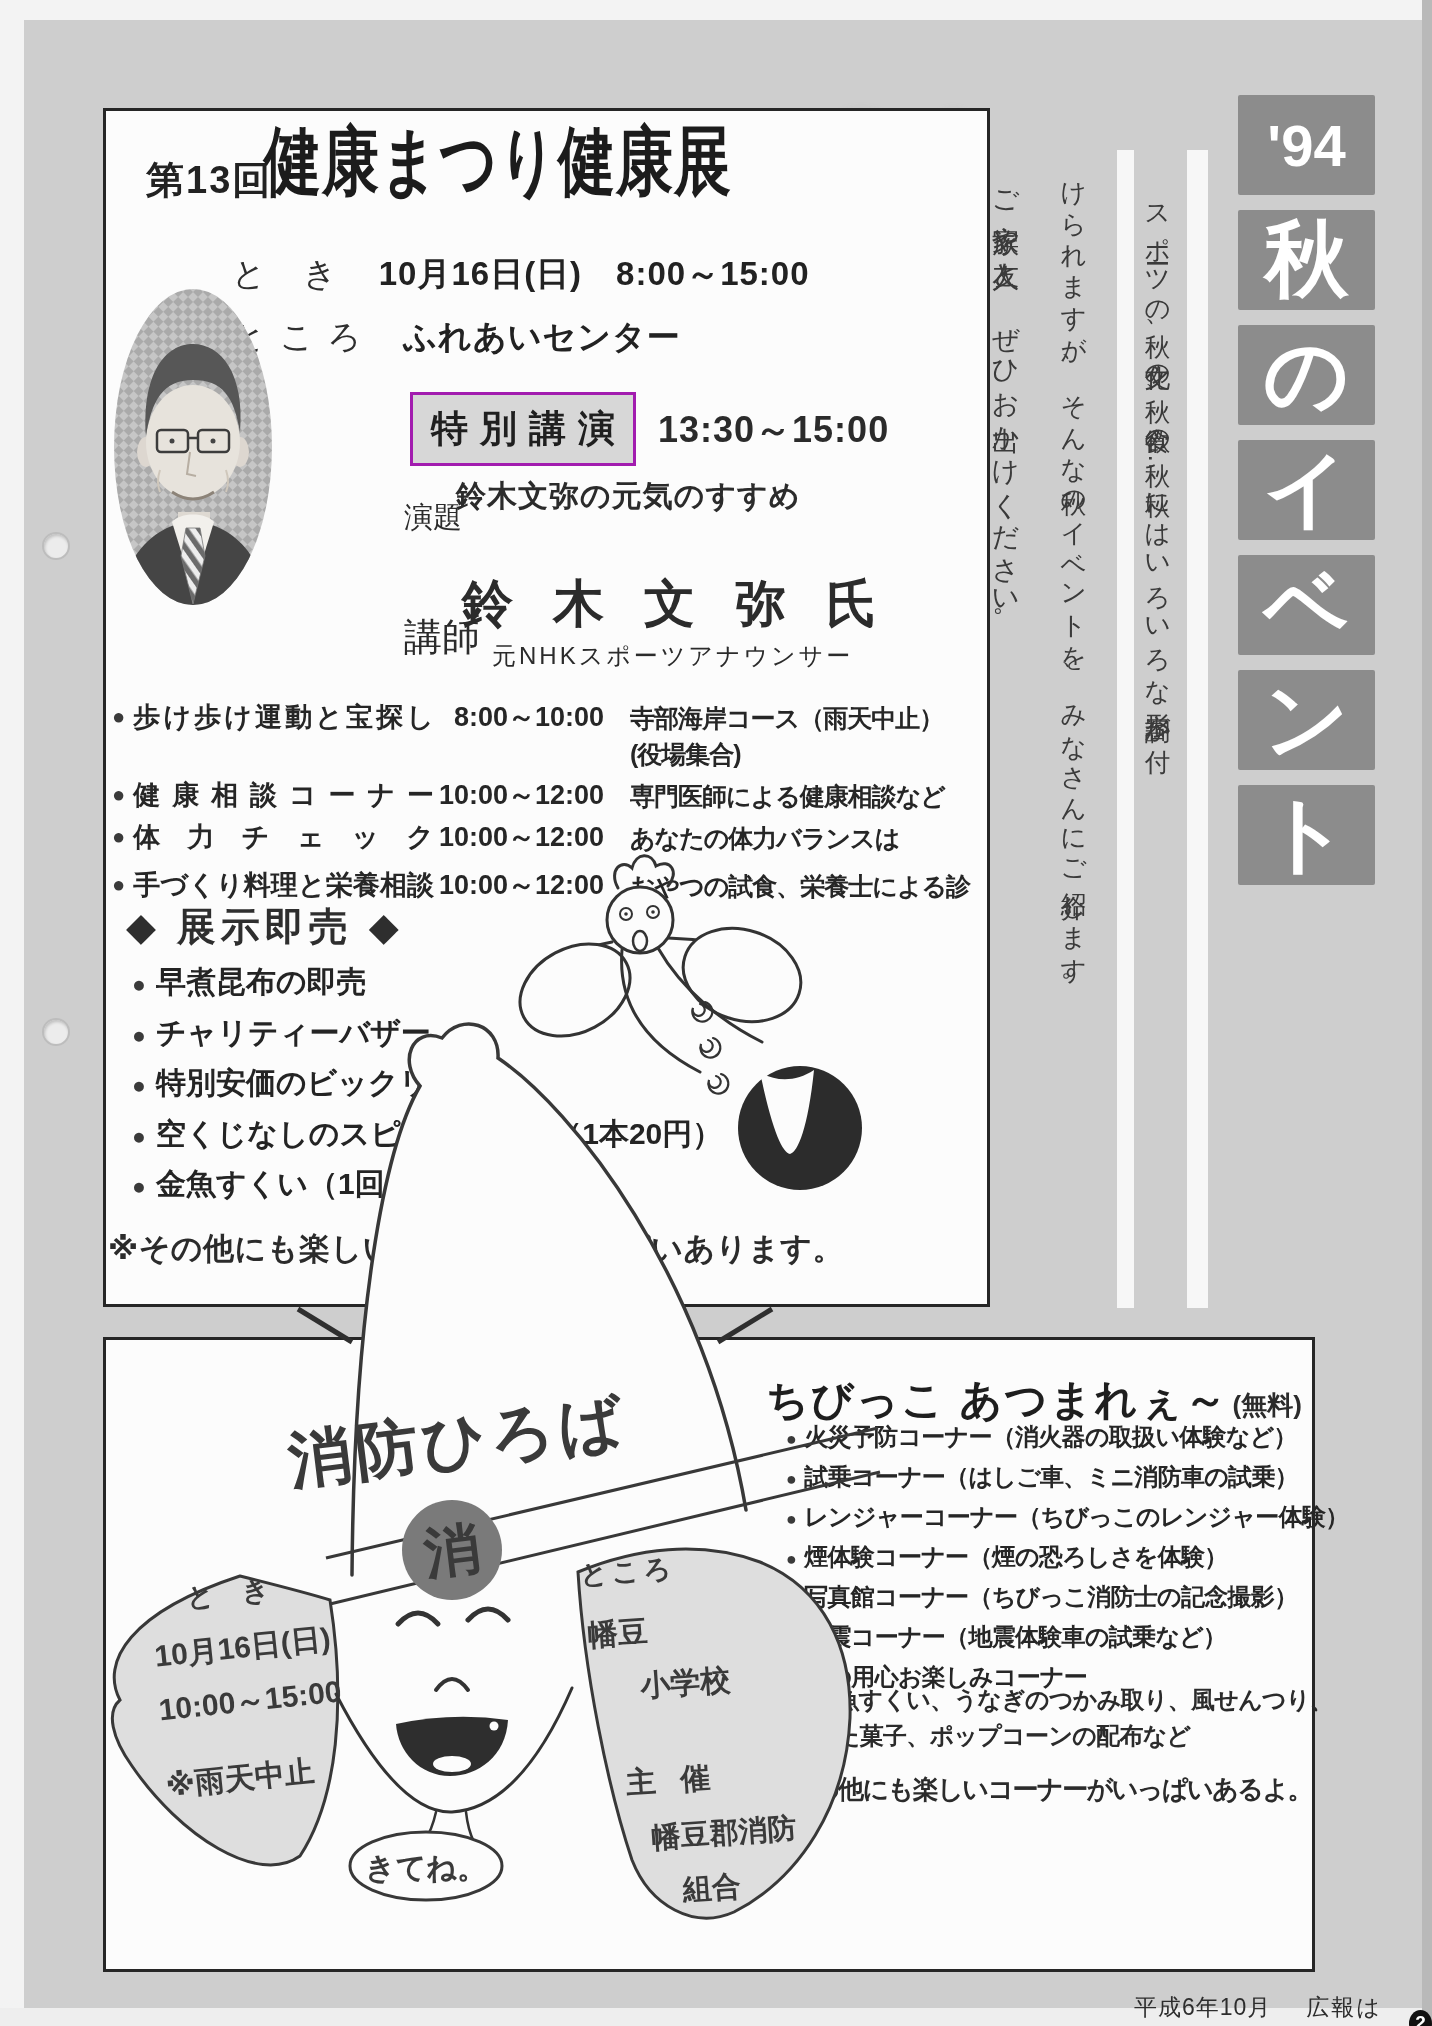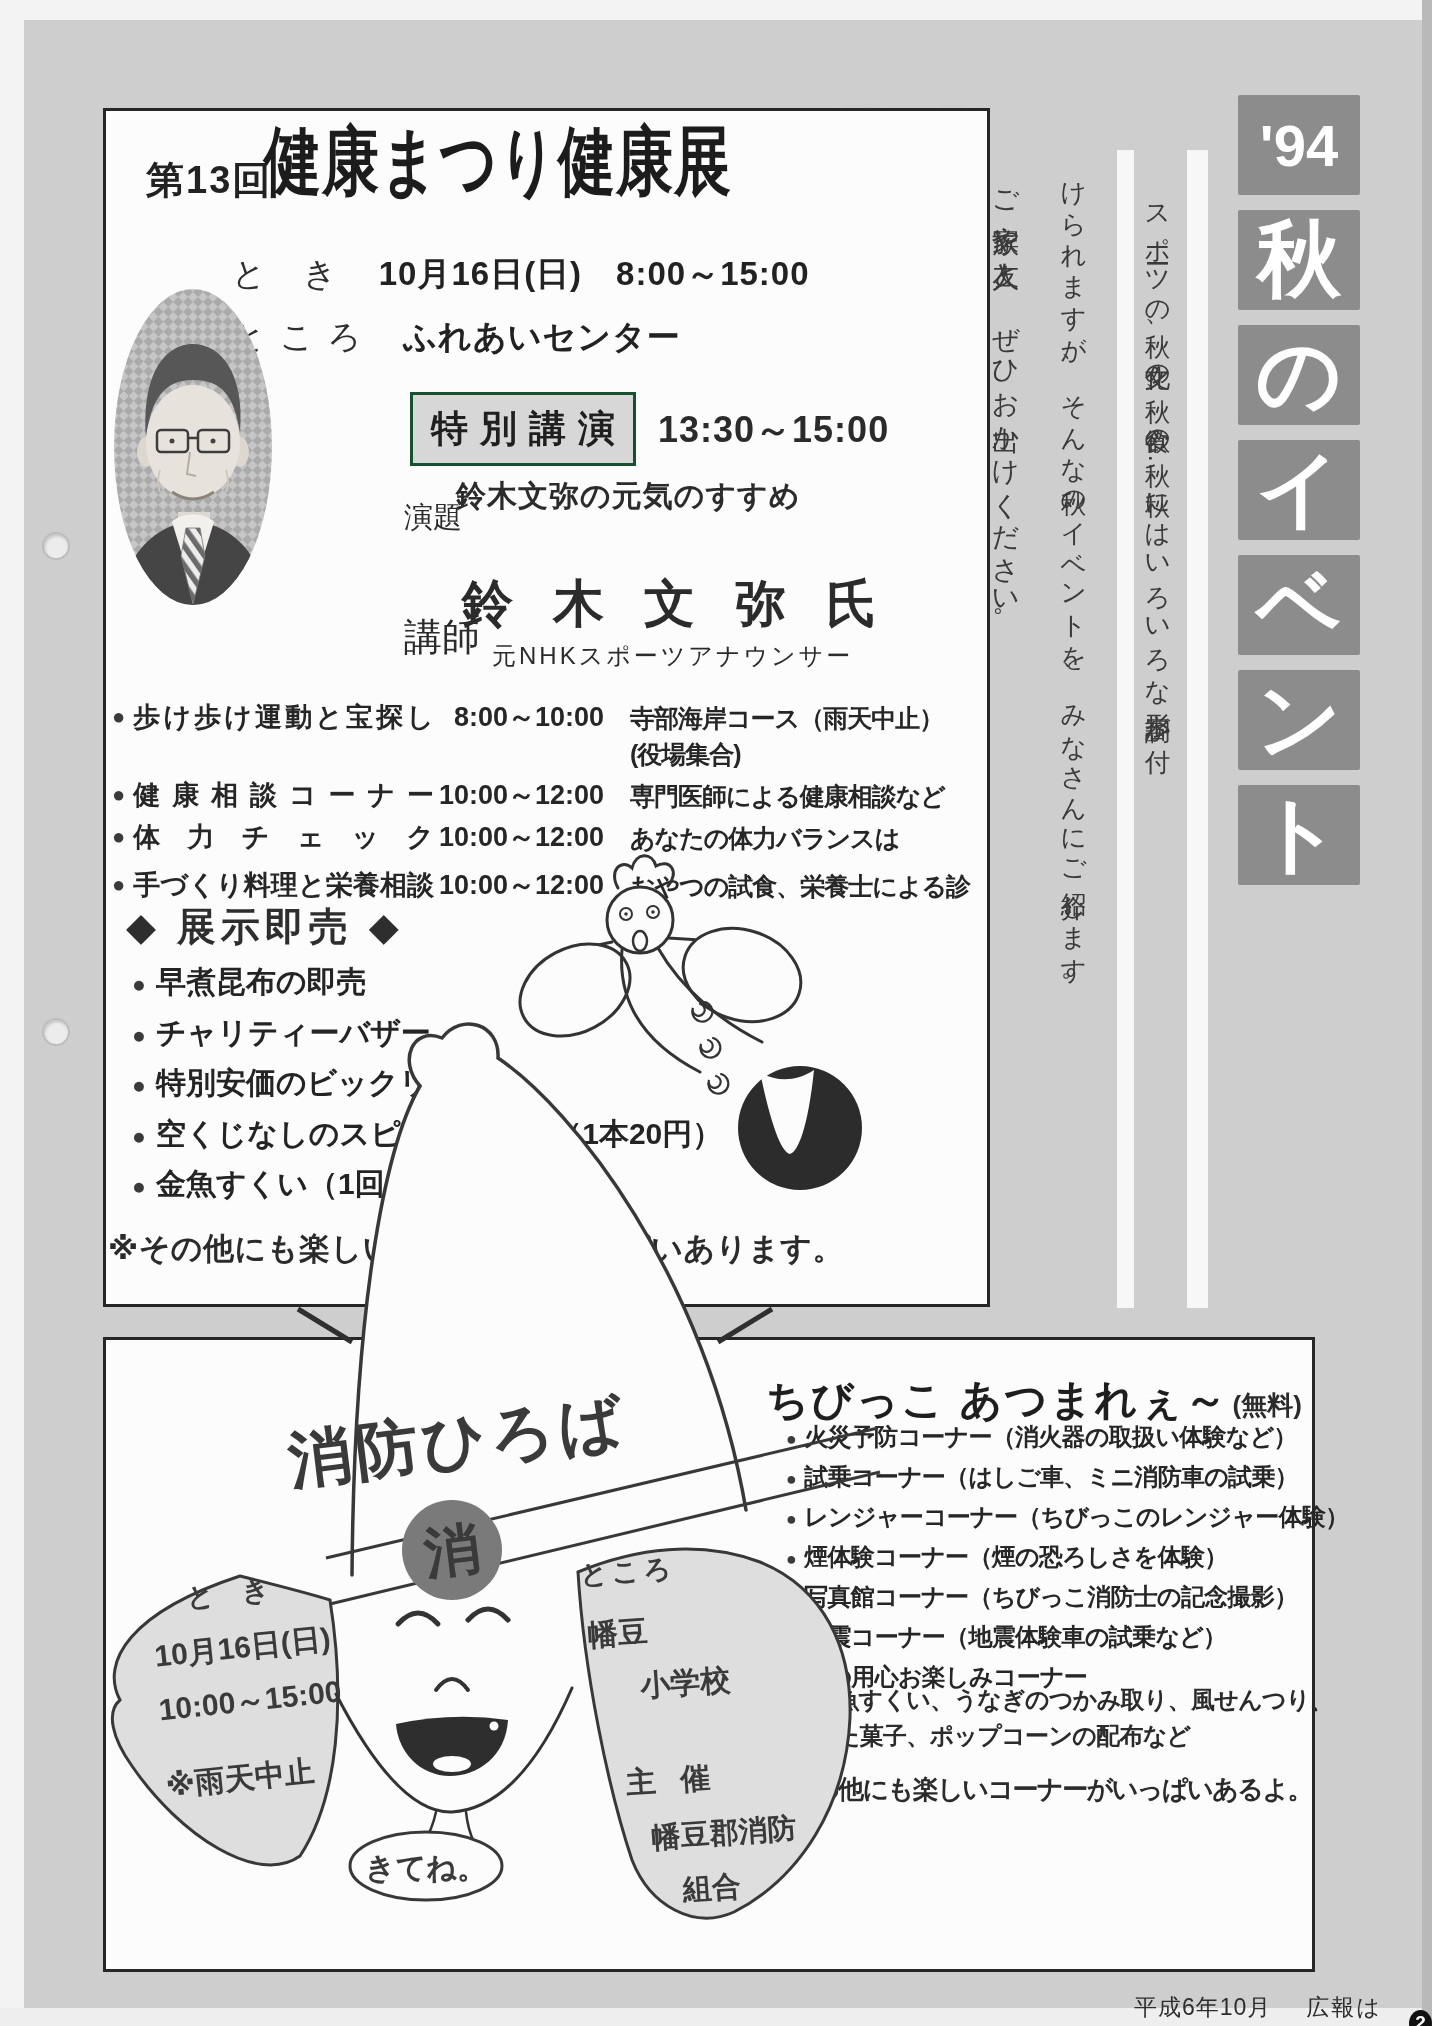--- a/index.html
+++ b/index.html
@@ -32,21 +32,21 @@
   
   .hf-edition { left:146px; top:155px; font-size:38px; font-weight:700; letter-spacing:2px; color:#222; z-index:2; }
   .hf-title   { left:264px; top:112px; font-size:57px; font-weight:900; letter-spacing:1px;
                 color:#1c1c1c; transform:scaleY(1.32); transform-origin:top left; z-index:2; }
   .info-row { display:flex; align-items:baseline; z-index:2; font-size:33px; }
   .info-row .lbl { letter-spacing:14px; margin-right:28px; white-space:pre; color:#2e2e2e; }
   .info-row .val { font-weight:600; letter-spacing:1px; white-space:pre; color:#222; }
   .row-when  { left:232px; top:252px; }
   .row-where { left:232px; top:315px; }
   .lecture-badge { left:410px; top:392px; width:226px; height:74px; background:#d7d7d7;
-                   border:3px solid #14532d; display:flex; align-items:center; justify-content:center;
+                   border:3px solid #a21caf; display:flex; align-items:center; justify-content:center;
                    font-size:37px; font-weight:700; letter-spacing:12px; text-indent:12px; color:#1f1f1f; z-index:2; }
   .lecture-time { left:658px; top:406px; font-size:36px; font-weight:600; letter-spacing:1px; z-index:2; }
   .topic-label   { left:404px; top:498px; font-size:29px; z-index:2; }
   .topic-line1   { left:456px; top:476px; font-size:30px; font-weight:600; letter-spacing:1px; z-index:2;text-align:right; }
   .topic-line2   { left:550px; top:522px; font-size:34px; font-weight:700; letter-spacing:7px; z-index:2; }
   .speaker-label { left:404px; top:612px; font-size:38px; z-index:2; }
   .speaker-name  { left:462px; top:570px; font-size:51px; font-weight:800; letter-spacing:40px; white-space:nowrap; z-index:2; }
   .speaker-title { left:492px; top:640px; font-size:24px; letter-spacing:3px; font-weight:500; z-index:2; }
   
   .schedule { left:112px; top:700px; width:872px; z-index:2; font-size:27px; font-weight:600; color:#262626; }
@@ -66,21 +66,21 @@
   .exhib-note { left:108px; top:1228px; font-size:31px; font-weight:700; letter-spacing:0.5px; z-index:2; }
   
   .stripe { background:#f7f7f7; z-index:1; }
   .stripe-1 { left:1117px; top:150px; width:17px; height:1158px; }
   .stripe-2 { left:1187px; top:150px; width:21px; height:1158px; }
   .v-text { writing-mode:vertical-rl; text-orientation:mixed; color:#3a3a3a; z-index:2;
             letter-spacing:2px; line-height:1.1; white-space:nowrap; }
   .v-col-a { left:1144px; top:188px; height:860px; font-size:25.5px; }
   .v-col-b { left:1060px; top:164px; height:880px; font-size:25.5px; }
   .v-col-c { left:990px;  top:172px; height:660px; font-size:27px; }
-  .banner-box { left:1238px; width:122px; height:100px; background:#8c8c8c; z-index:2;
+  .banner-box { left:1238px; width:137px; height:100px; background:#8c8c8c; z-index:2;
                 display:flex; align-items:center; justify-content:center;
                 color:#ffffff; font-weight:900; font-size:84px; border-radius:2px; }
   .banner-box.first { font-size:58px; }
   
   .kids-title { left:766px; top:1372px; z-index:2; white-space:nowrap; }
   .kids-title .big { font-size:42px; font-weight:900; letter-spacing:2px; color:#1e1e1e; }
   .kids-title .free { font-size:26px; font-weight:700; margin-left:4px; }
   .kids-list { left:786px; top:1418px; list-style:none; z-index:2; }
   .kids-list li { line-height:37px; font-size:24px; font-weight:600; letter-spacing:-0.7px; color:#262626; }
   .kids-list .bullet { font-size:18px; margin-right:8px; color:#3a3a3a; }

